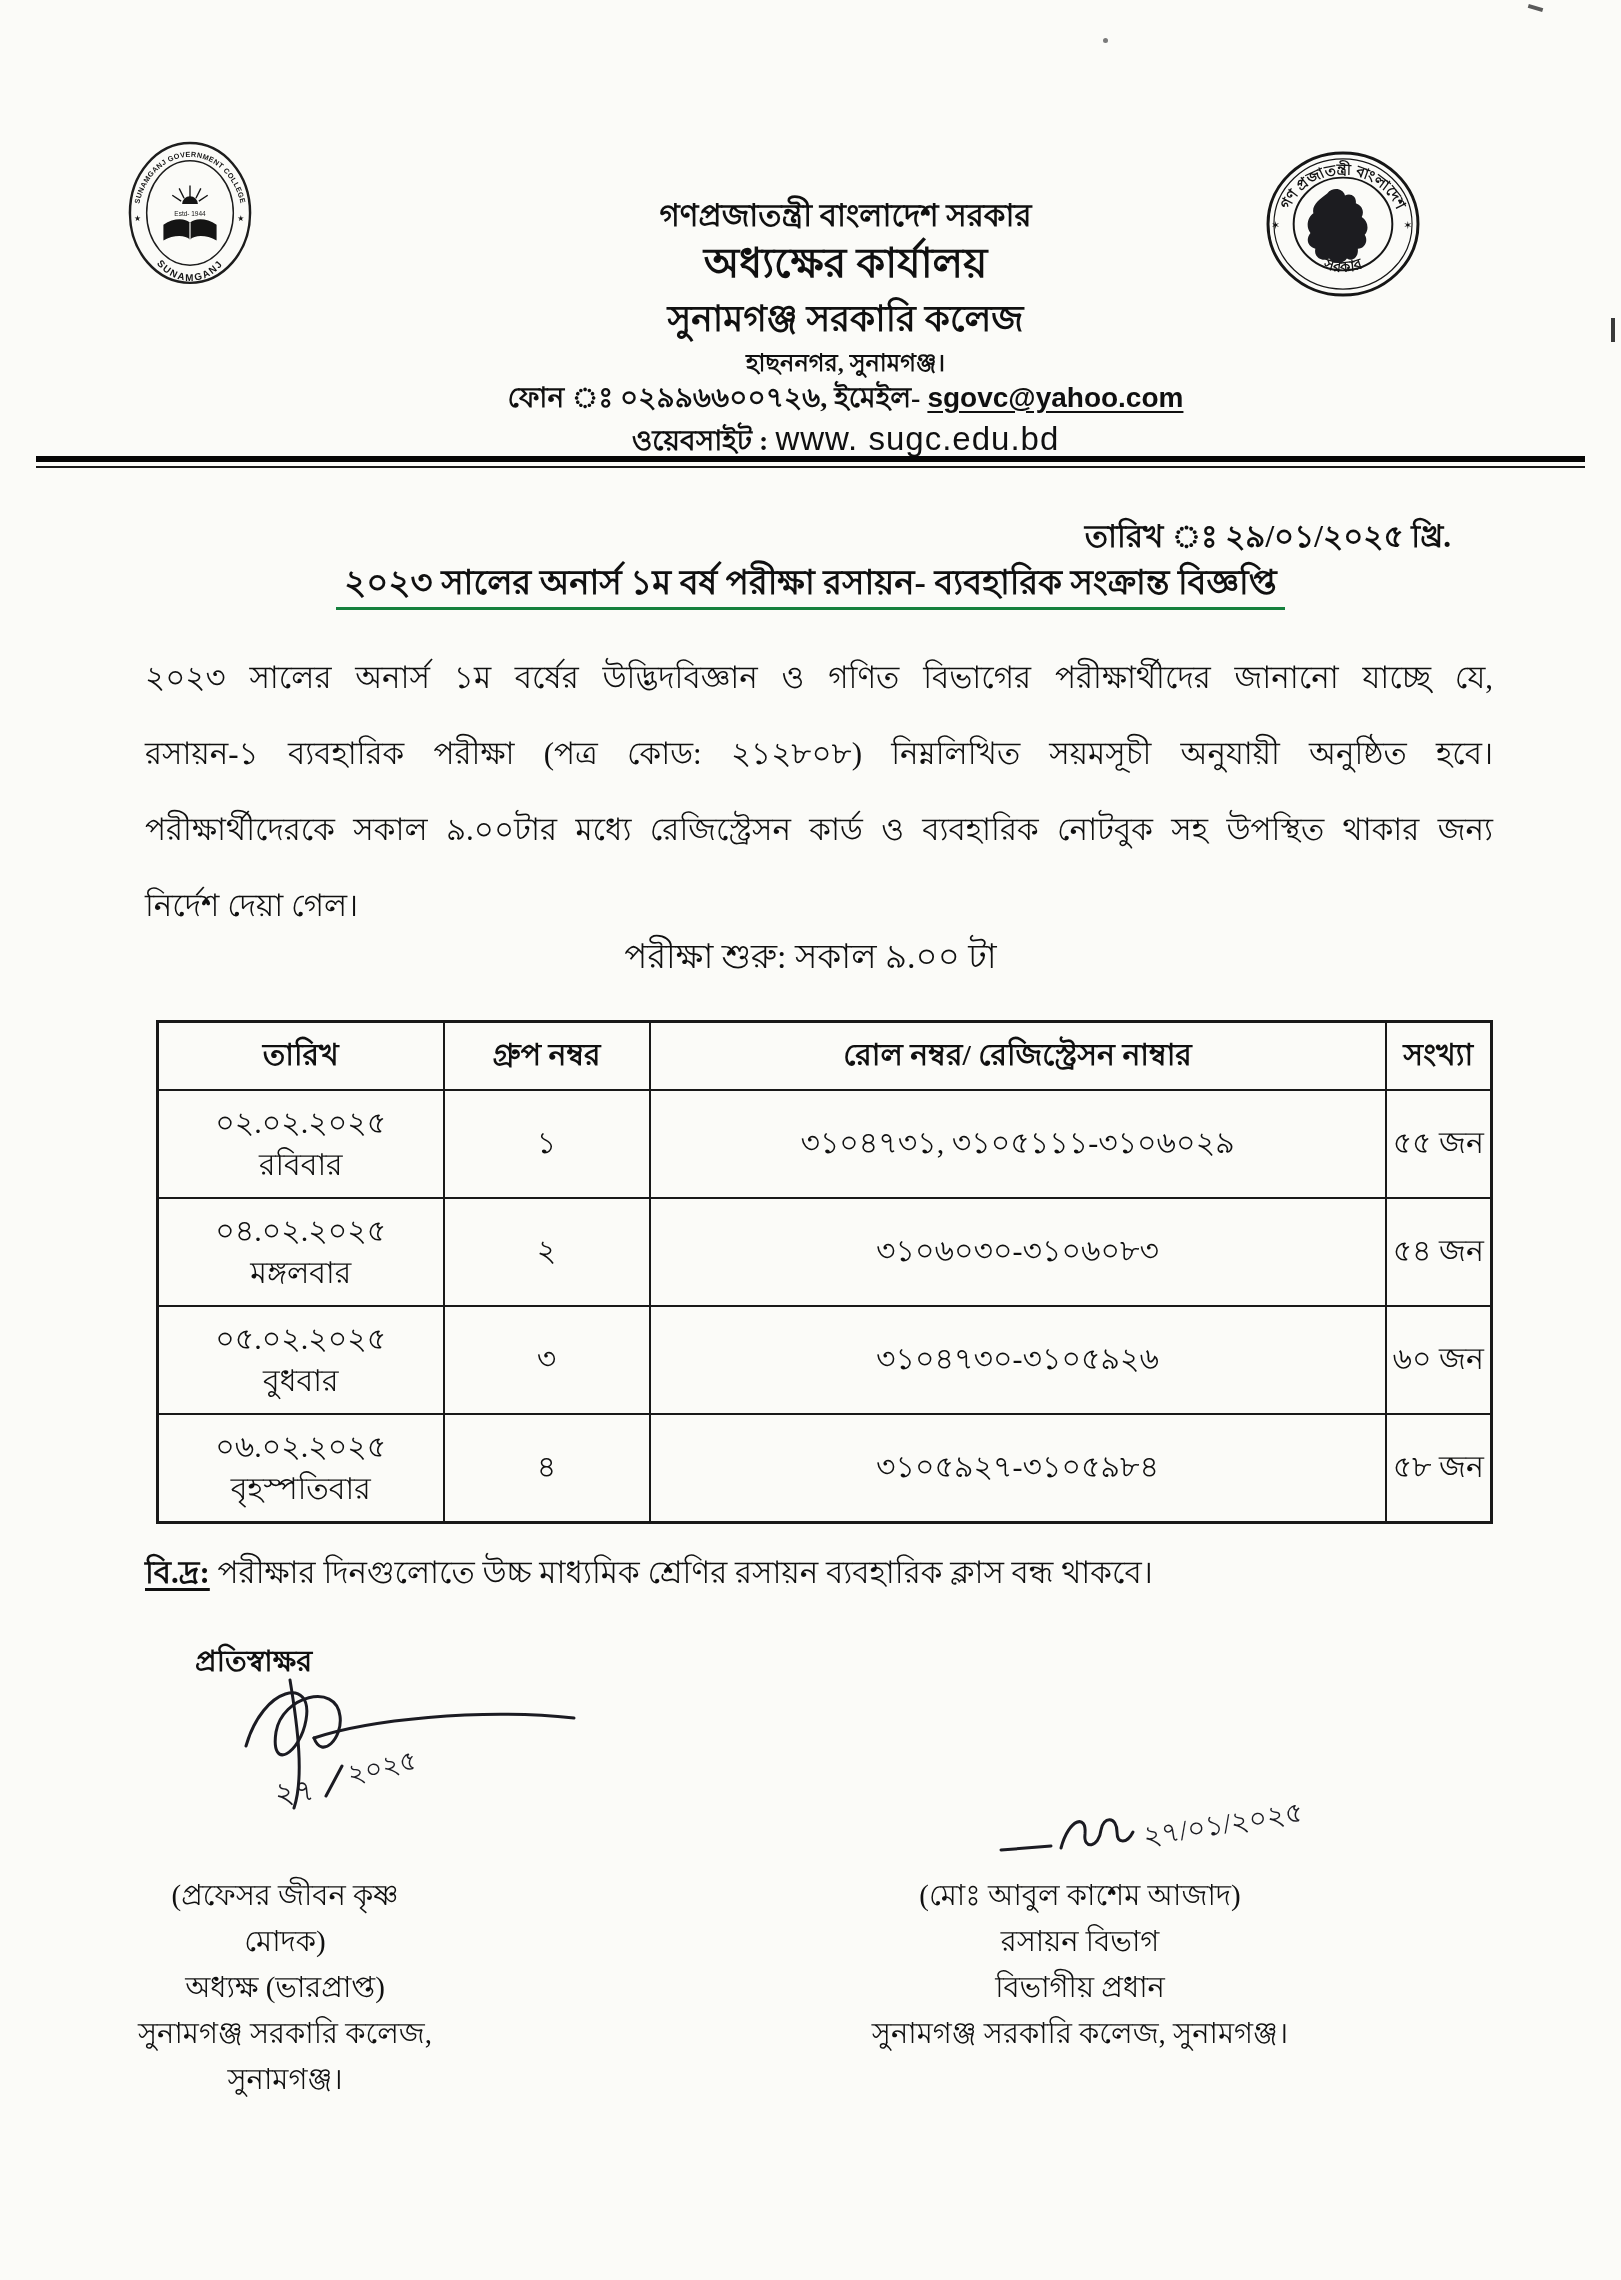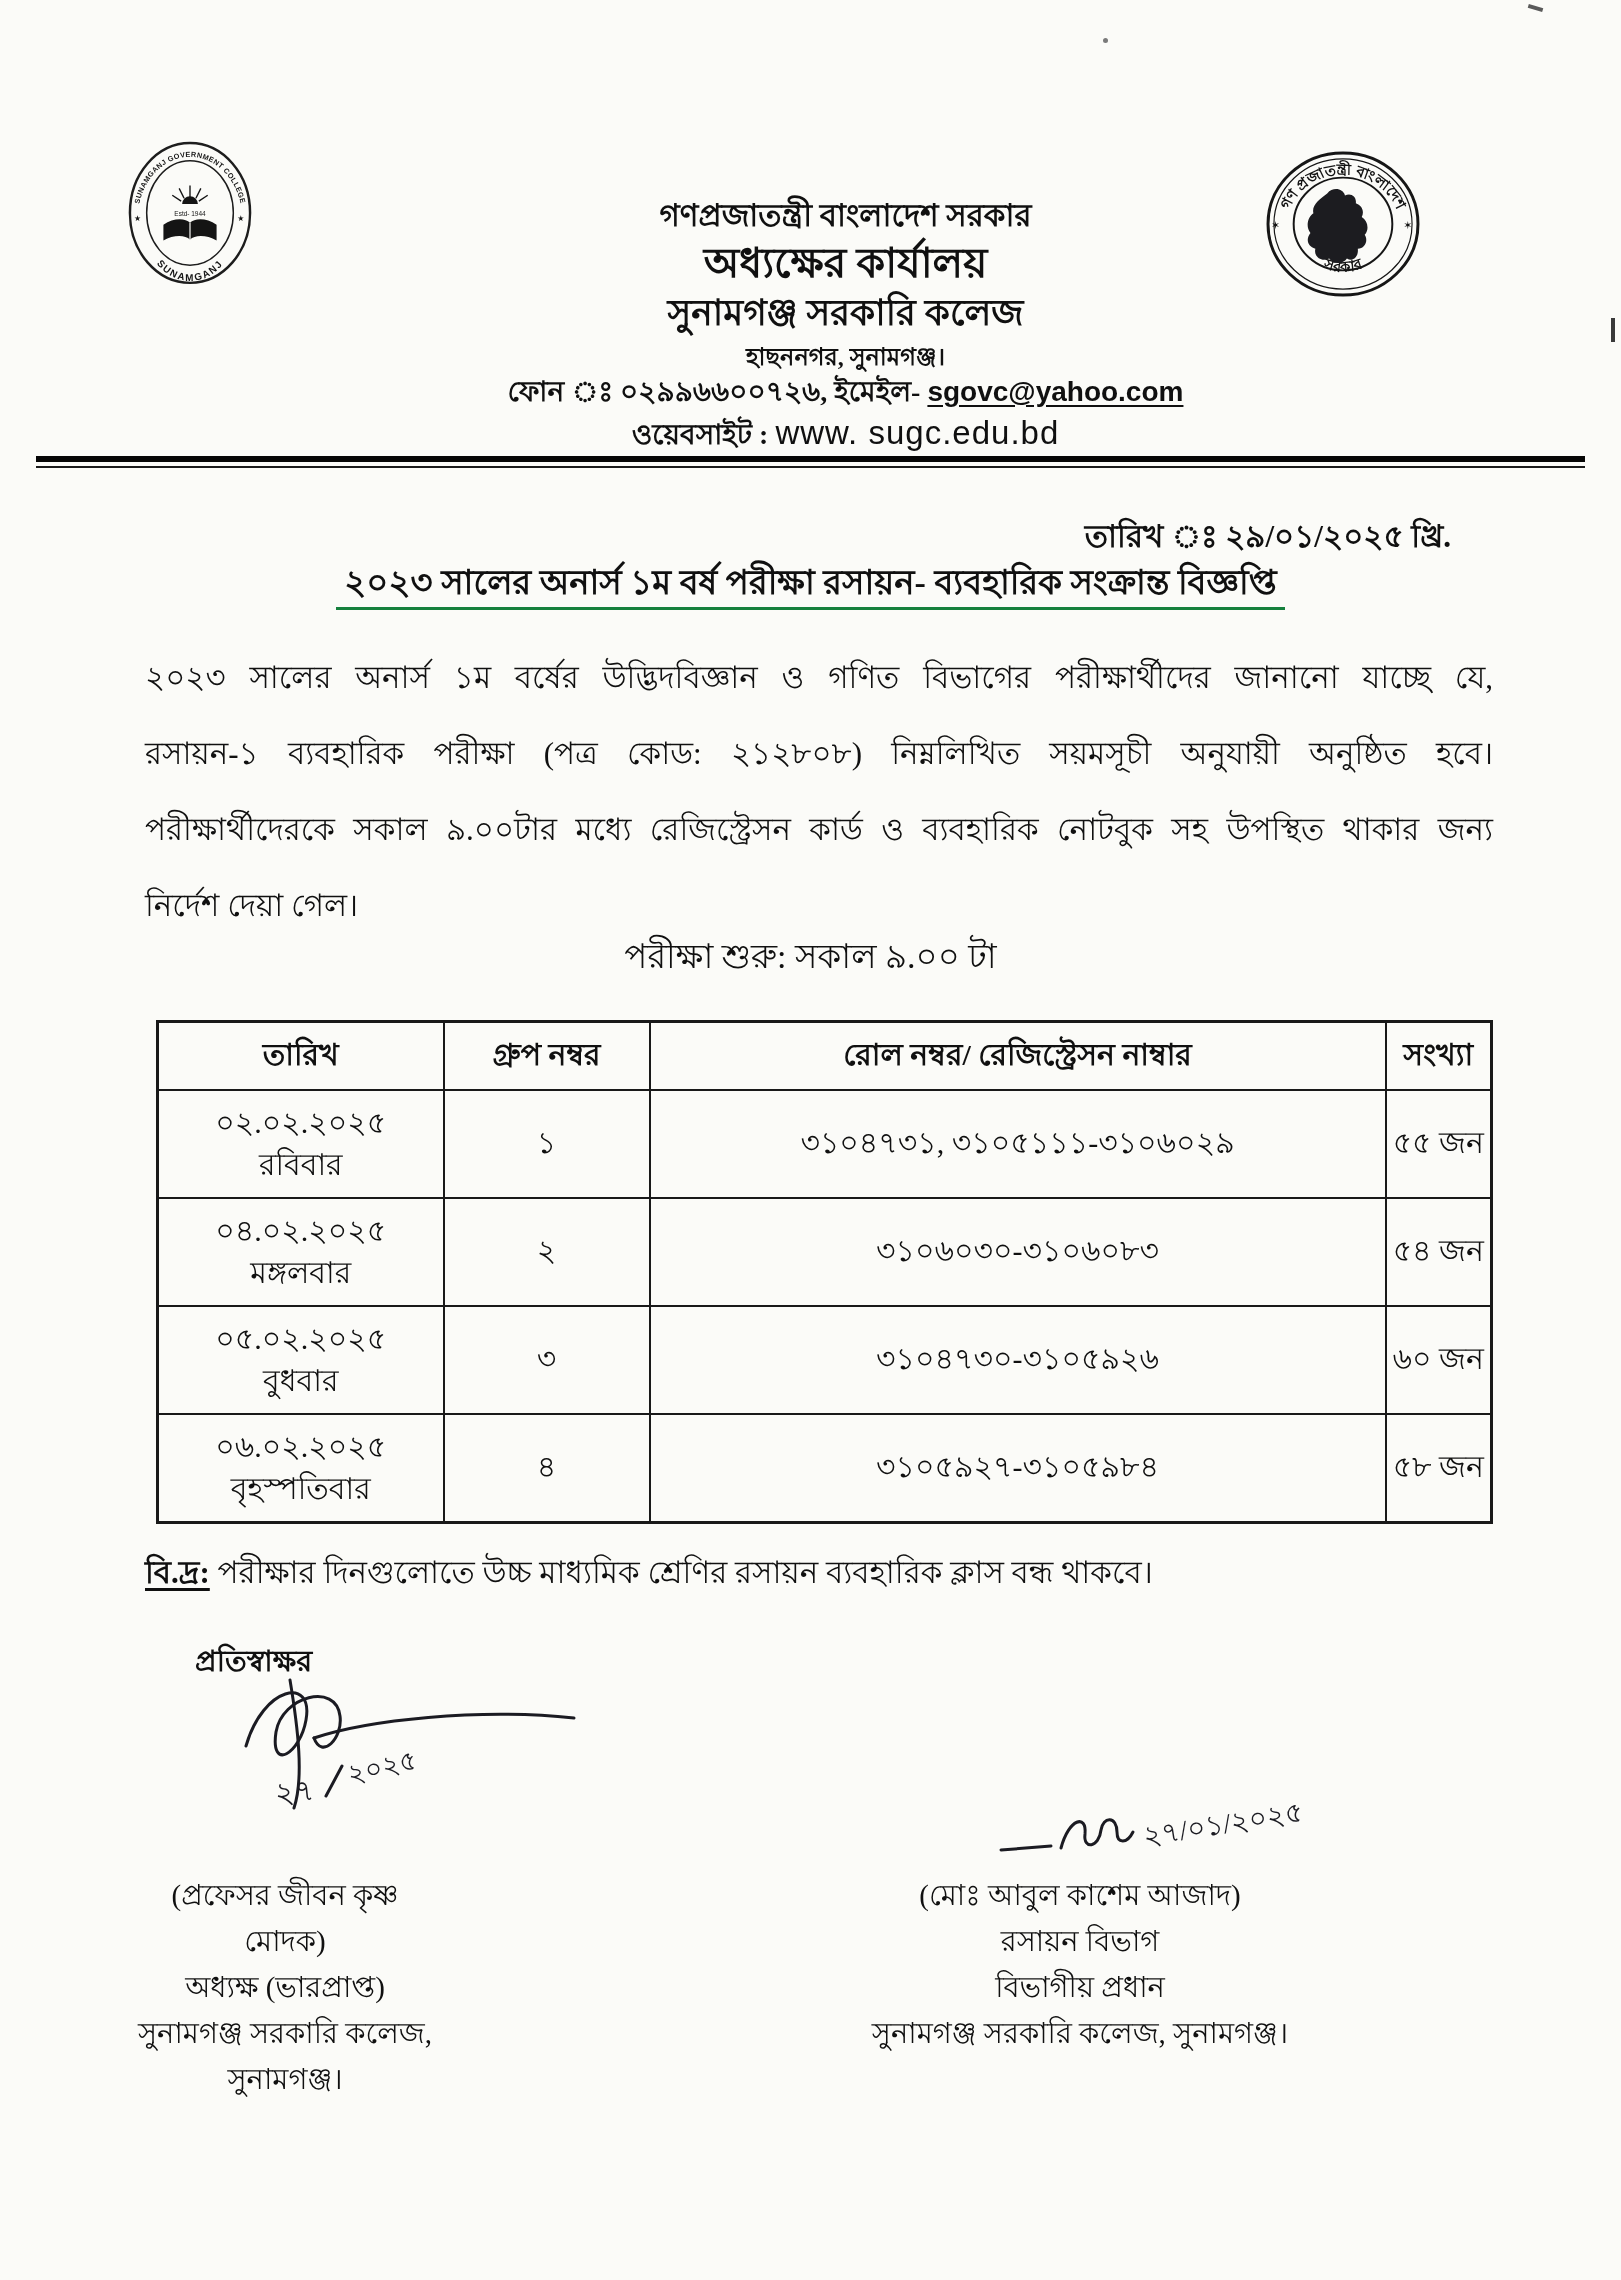--- a/index.html
+++ b/index.html
@@ -8,21 +8,21 @@
     background:#fbfbf8;color:#101010;overflow:hidden;
     font-family:"Liberation Serif","DejaVu Serif",serif;
   }
   .abs{position:absolute;}
   .b{font-weight:bold;}
 
   
   .hdr-block{left:70px;right:0;top:198px;text-align:center;line-height:1.15;}
   .hdr-govt{font-size:31px;font-weight:bold;}
   .hdr-office{font-size:41px;font-weight:bold;margin-top:6px;}
-  .hdr-college{font-size:36px;font-weight:bold;margin-top:6px;}
+  .hdr-college{font-size:36px;font-weight:bold;margin-top:12px;}
   .hdr-addr{font-size:24px;font-weight:bold;margin-top:10px;}
   .hdr-phone{font-size:28px;font-weight:bold;margin-top:4px;}
   .hdr-phone .email{font-family:"Liberation Sans","DejaVu Sans",sans-serif;text-decoration:underline;text-underline-offset:4px;}
   .hdr-web{font-size:28px;font-weight:bold;margin-top:6px;}
   .hdr-web .url{font-family:"Liberation Sans","DejaVu Sans",sans-serif;font-size:33px;font-weight:normal;letter-spacing:1px;}
 
   .rule-thick{left:36px;right:36px;top:456px;height:6px;background:#060606;}
   .rule-thin{left:36px;right:36px;top:466px;height:2px;background:#1a1a1a;}
 
   .date-line{top:512px;right:170px;font-size:31px;font-weight:bold;}

